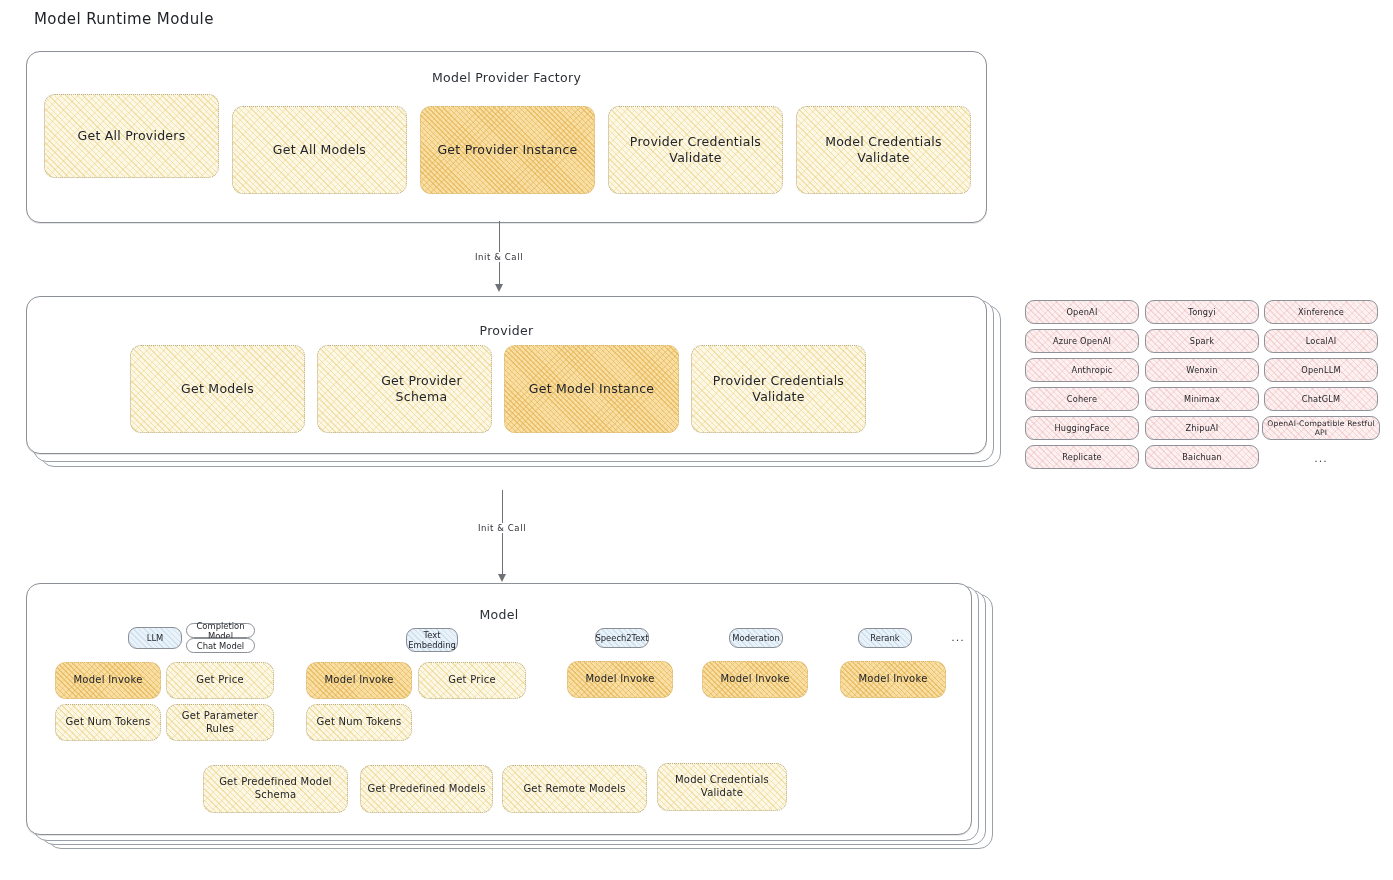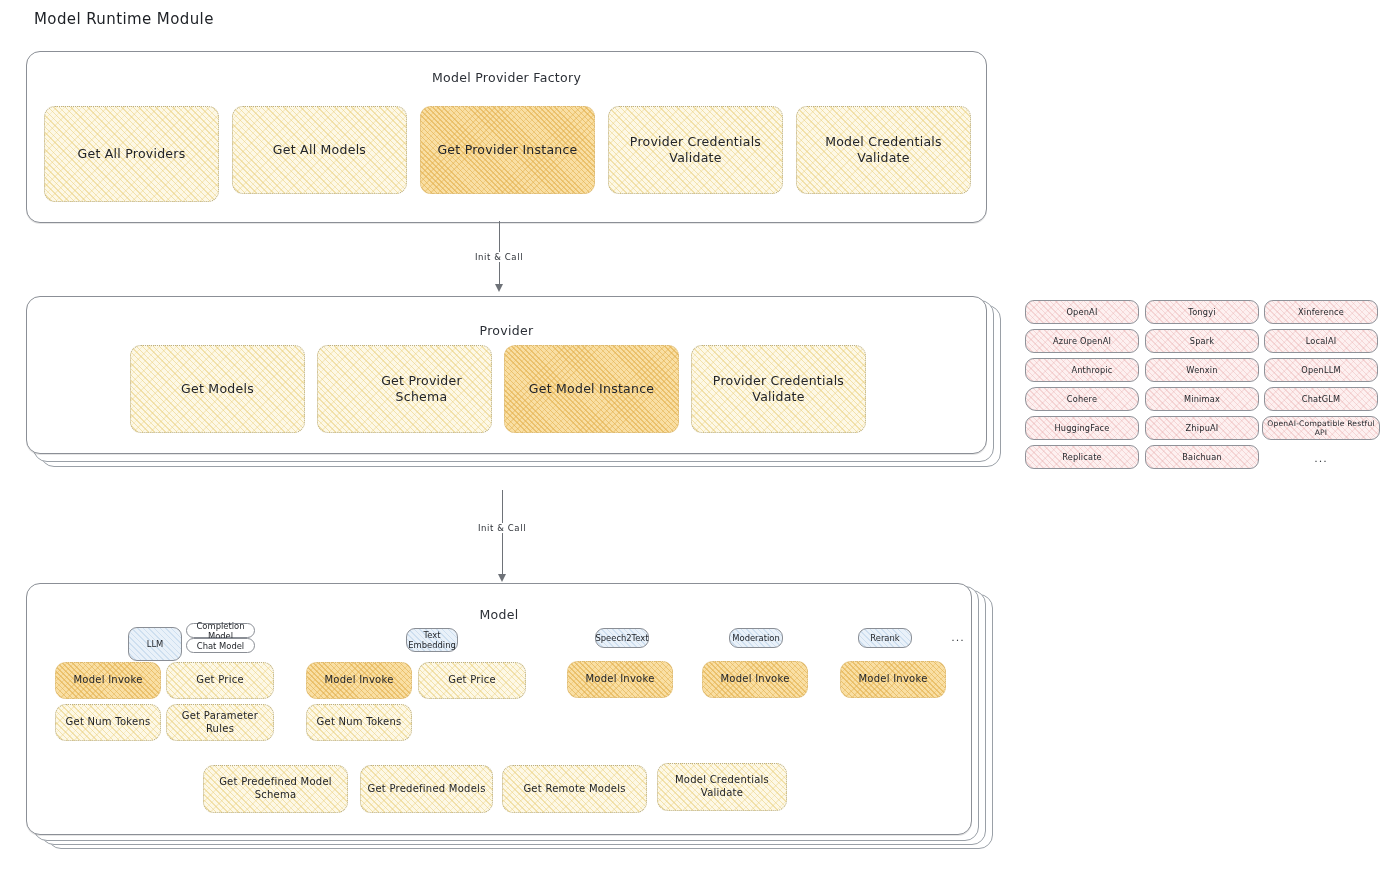--- a/index.html
+++ b/index.html
@@ -138,21 +138,21 @@
 <body>
 
 <div class="canvas">
 
   <div class="page-title">Model Runtime Module</div>
 
   <div class="card" style="left:26px;top:51px;width:959px;height:170px;">
     <div class="card-title" style="top:18px;">Model Provider Factory</div>
   </div>
 
-  <div class="hbox" style="left:44px;top:106px;width:175px;height:96px;text-align:right;">Get All Providers</div>
+  <div class="hbox" style="left:44px;top:94px;width:175px;height:84px;text-align:right;">Get All Providers</div>
   <div class="hbox" style="left:232px;top:106px;width:175px;height:88px;">Get All Models</div>
   <div class="hbox strong" style="left:420px;top:106px;width:175px;height:88px;">Get Provider Instance</div>
   <div class="hbox" style="left:608px;top:106px;width:175px;height:88px;">Provider Credentials Validate</div>
   <div class="hbox" style="left:796px;top:106px;width:175px;height:88px;">Model Credentials Validate</div>
 
   <div class="arrow-line" style="left:499px;top:221px;height:69px;"></div>
   <div class="arrow-head" style="left:495px;top:284px;"></div>
   <div class="arrow-label" style="left:470px;top:252px;">Init &amp; Call</div>
 
   <div class="sheet" style="left:40px;top:305px;width:959px;height:160px;"></div>
@@ -162,21 +162,21 @@
   </div>
 
   <div class="hbox" style="left:130px;top:345px;width:175px;height:88px;">Get Models</div>
   <div class="hbox" style="left:317px;top:345px;width:175px;height:88px;padding-left:40px;">Get Provider Schema</div>
   <div class="hbox strong" style="left:504px;top:345px;width:175px;height:88px;">Get Model Instance</div>
   <div class="hbox" style="left:691px;top:345px;width:175px;height:88px;">Provider Credentials Validate</div>
 
   <div class="chip" style="left:1025px;top:300px;width:114px;height:24px;">OpenAI</div>
   <div class="chip" style="left:1025px;top:329px;width:114px;height:24px;">Azure OpenAI</div>
   <div class="chip" style="left:1025px;top:358px;width:114px;height:24px;padding-left:24px;">Anthropic</div>
-  <div class="chip" style="left:1025px;top:387px;width:114px;height:24px;border-radius:11px;">Cohere</div>
+  <div class="chip" style="left:1025px;top:387px;width:114px;height:24px;">Cohere</div>
   <div class="chip" style="left:1025px;top:416px;width:114px;height:24px;">HuggingFace</div>
   <div class="chip" style="left:1025px;top:445px;width:114px;height:24px;">Replicate</div>
 
   <div class="chip" style="left:1145px;top:300px;width:114px;height:24px;">Tongyi</div>
   <div class="chip" style="left:1145px;top:329px;width:114px;height:24px;">Spark</div>
   <div class="chip" style="left:1145px;top:358px;width:114px;height:24px;">Wenxin</div>
   <div class="chip" style="left:1145px;top:387px;width:114px;height:24px;">Minimax</div>
   <div class="chip" style="left:1145px;top:416px;width:114px;height:24px;">ZhipuAI</div>
   <div class="chip" style="left:1145px;top:445px;width:114px;height:24px;">Baichuan</div>
 
@@ -191,21 +191,21 @@
   <div class="arrow-head" style="left:498px;top:574px;"></div>
   <div class="arrow-label" style="left:473px;top:523px;">Init &amp; Call</div>
 
   <div class="sheet" style="left:47px;top:594px;width:944px;height:253px;"></div>
   <div class="sheet" style="left:40px;top:590px;width:944px;height:253px;"></div>
   <div class="sheet" style="left:33px;top:586px;width:944px;height:253px;"></div>
   <div class="card" style="left:26px;top:583px;width:944px;height:250px;">
     <div class="card-title" style="top:23px;">Model</div>
   </div>
 
-  <div class="badge" style="left:128px;top:627px;width:54px;height:34px;">LLM</div>
+  <div class="badge" style="left:128px;top:627px;width:54px;height:22px;">LLM</div>
   <div class="wbadge" style="left:186px;top:623px;width:69px;height:15px;">Completion Model</div>
   <div class="wbadge" style="left:186px;top:638px;width:69px;height:15px;">Chat Model</div>
 
   <div class="hbox small strong" style="left:55px;top:662px;width:106px;height:37px;">Model Invoke</div>
   <div class="hbox small" style="left:166px;top:662px;width:108px;height:37px;">Get Price</div>
   <div class="hbox small" style="left:55px;top:704px;width:106px;height:37px;">Get Num Tokens</div>
   <div class="hbox small" style="left:166px;top:704px;width:108px;height:37px;">Get Parameter Rules</div>
 
   <div class="badge" style="left:379px;top:628px;width:52px;height:24px;margin-left:27px;">Text Embedding</div>
   <div class="hbox small strong" style="left:306px;top:662px;width:106px;height:37px;">Model Invoke</div>

